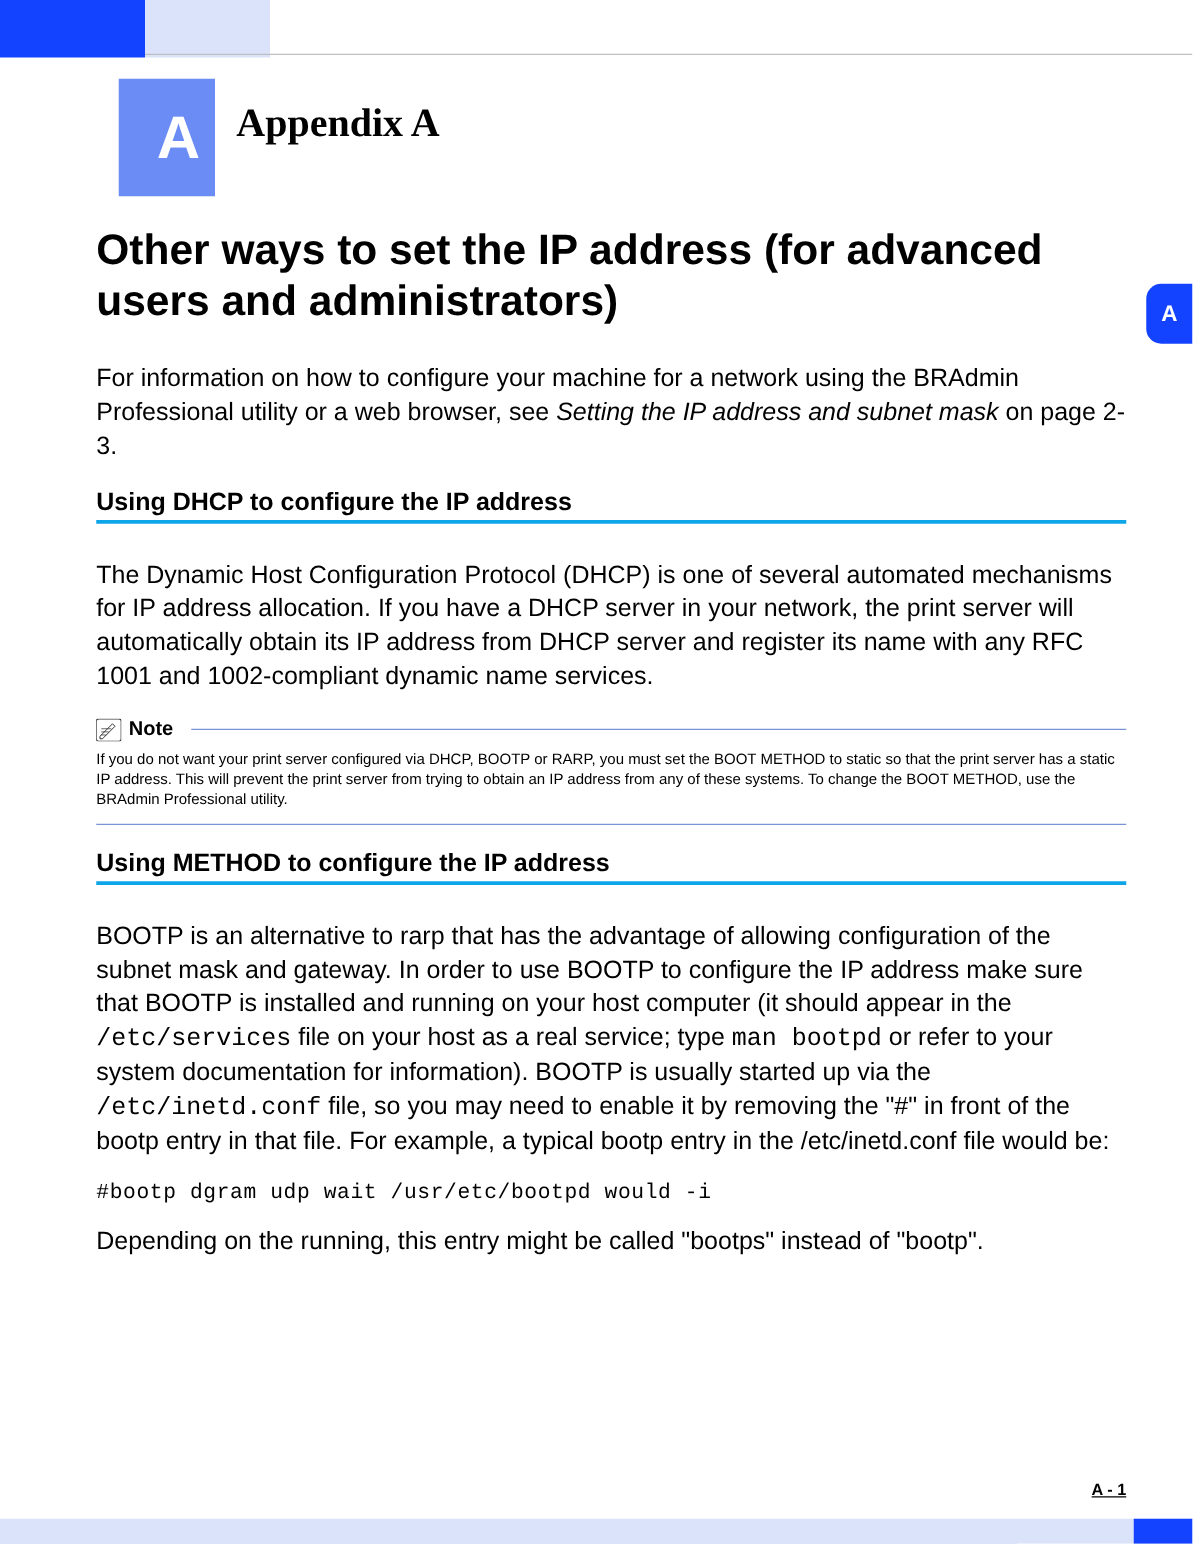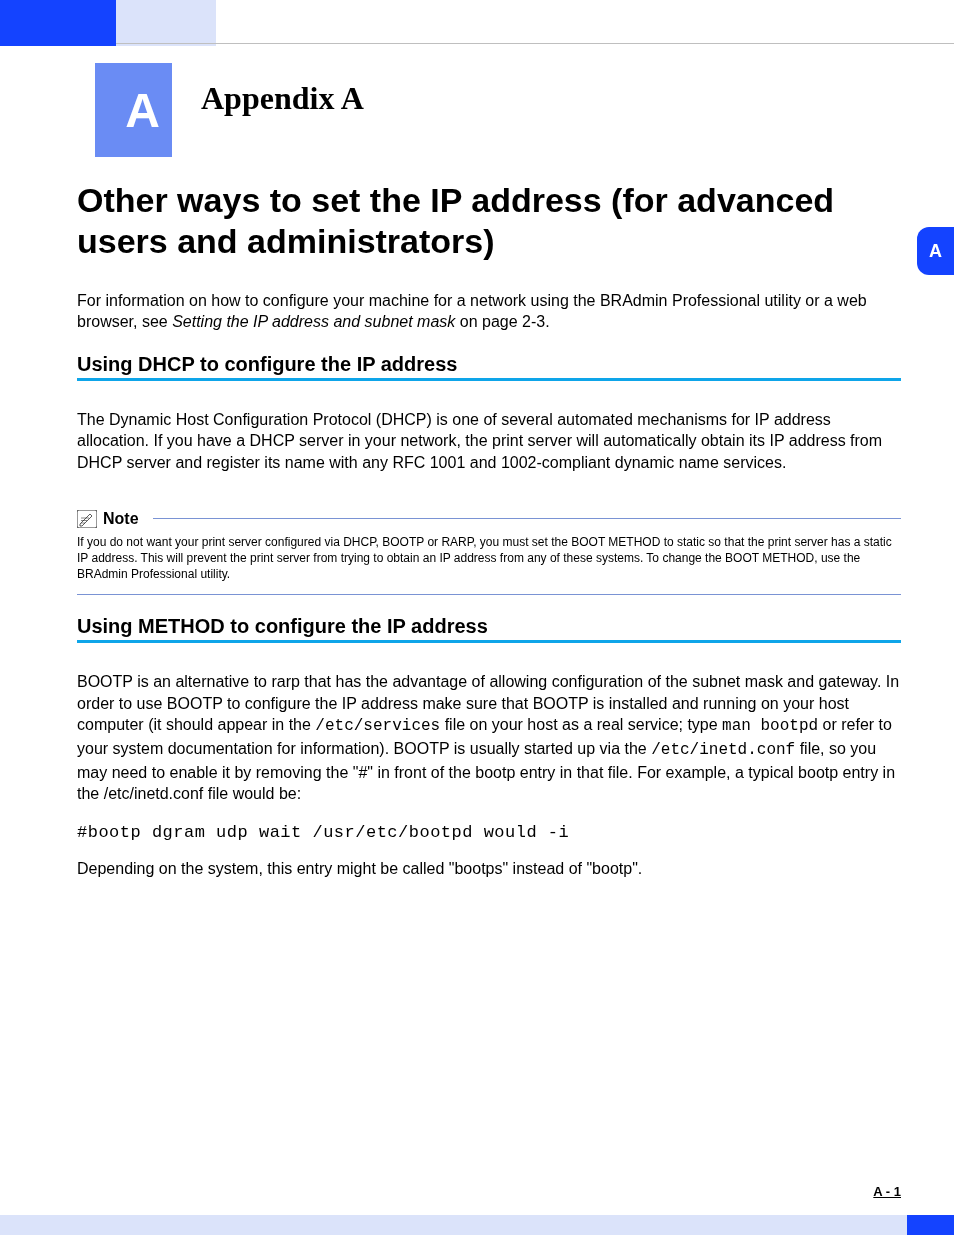--- a/index.html
+++ b/index.html
@@ -38,56 +38,56 @@
     font-family: Arial, sans-serif;
     font-size: 48px;
     font-weight: bold;
     display: flex;
     align-items: center;
     justify-content: flex-end;
     padding-right: 12px;
   }
   .appendix-title {
     position: absolute;
-    top: 80px; left: 201px;
+    top: 80px; left: 189px;
     font-family: 'Times New Roman', Times, serif;
     font-size: 32px;
     font-weight: bold;
   }
   .content {
     position: absolute;
     top: 180px;
     left: 77px;
     right: 53px;
   }
   .h1 {
     font-size: 34px;
     font-weight: bold;
     margin-bottom: 28px;
     line-height: 1.2;
   }
   .para {
-    font-size: 16px;
+    font-size: 20px;
     line-height: 1.35;
     margin-bottom: 18px;
   }
   .italic { font-style: italic; }
   .h2 {
     font-size: 20px;
     font-weight: bold;
     padding-bottom: 2px;
     border-bottom: 3px solid #0ea5e9;
     margin-top: 20px;
     margin-bottom: 28px;
   }
   .note-header {
     display: flex;
     align-items: center;
     gap: 6px;
-    margin-top: 36px;
+    margin-top: 20px;
   }
   .note-line {
     flex: 1;
     height: 1px;
     background: #7a93d4;
     margin-left: 8px;
   }
   .note-body {
     font-size: 12px;
     line-height: 1.35;
@@ -189,18 +189,18 @@
   <div class="note-body">If you do not want your print server configured via DHCP, BOOTP or RARP, you must set the BOOT METHOD to static so that the print server has a static IP address. This will prevent the print server from trying to obtain an IP address from any of these systems. To change the BOOT METHOD, use the BRAdmin Professional utility.</div>
 
   <div class="h2">Using METHOD to configure the IP address</div>
 
   <div class="para">
     <span>BOOTP is an alternative to rarp that has the advantage of allowing configuration of the subnet mask and gateway. In order to use BOOTP to configure the IP address make sure that BOOTP is installed and running on your host computer (it should appear in the </span><span class="mono">/etc/services</span><span> file on your host as a real service; type </span><span class="mono">man bootpd</span><span> or refer to your system documentation for information). BOOTP is usually started up via the </span><span class="mono">/etc/inetd.conf</span><span> file, so you may need to enable it by removing the "#" in front of the bootp entry in that file. For example, a typical bootp entry in the /etc/inetd.conf file would be:</span>
   </div>
 
   <div class="code-line">#bootp dgram udp wait /usr/etc/bootpd would -i</div>
 
-  <div class="para">Depending on the system, this entry might be called "bootps" instead of "bootp".</div>
+  <div class="para">Depending on the running, this entry might be called "bootps" instead of "bootp".</div>
 </div>
 
 <div class="page-num">A - 1</div>
 <div class="bottom-bar"></div>
 <div class="bottom-corner"></div>
 
 </body></html>

